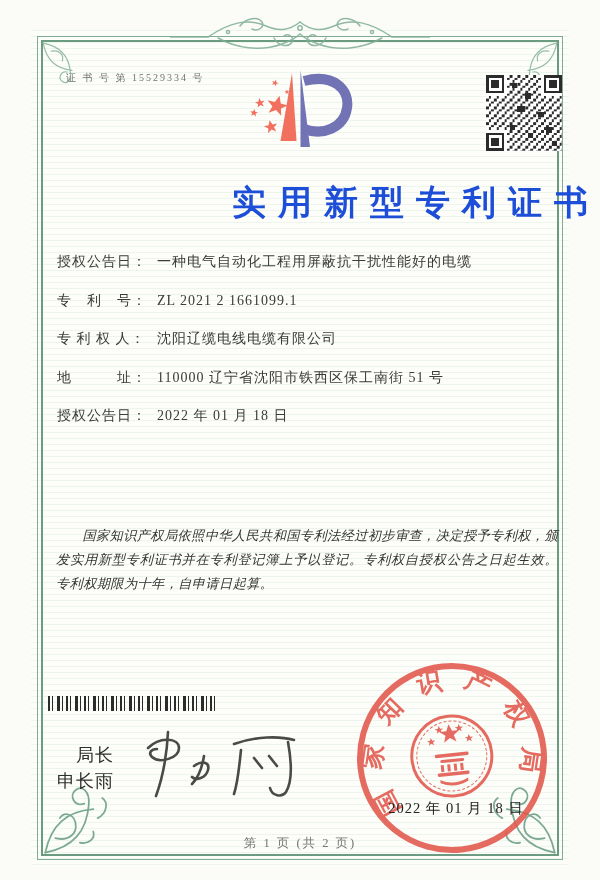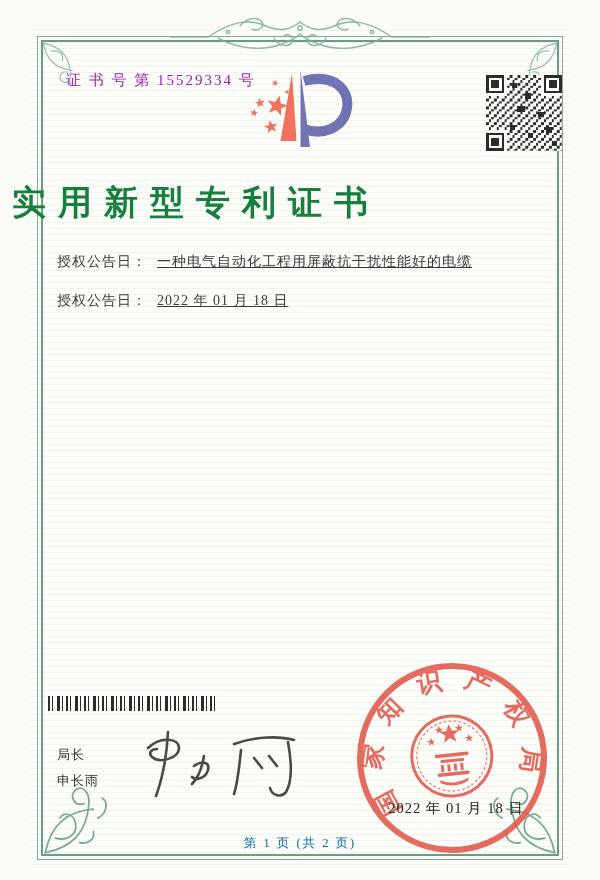--- a/index.html
+++ b/index.html
@@ -21,60 +21,60 @@
     position:absolute;left:37px;top:36px;right:37px;bottom:20px;
     border:1px solid #82ab93;pointer-events:none;
   }
   .frame-inner{
     position:absolute;left:41px;top:40px;right:41px;bottom:24px;
     border:2px solid #6b9c82;pointer-events:none;
   }
   .ornament{position:absolute;pointer-events:none;}
   .cert-no{
     position:absolute;left:66px;top:71px;
-    font-size:15px;letter-spacing:2px;color:#a21caf;
+    font-size:10px;letter-spacing:2px;color:#737373;
   }
   .logo{position:absolute;left:246px;top:70px;}
   .qr{position:absolute;left:486px;top:75px;}
   .title{
     position:absolute;left:0;right:0;top:180px;
-    text-align:left;font-size:34px;font-weight:bold;color:#15803d;
+    text-align:right;font-size:34px;font-weight:bold;color:#1d4ed8;
     letter-spacing:12px;text-indent:12px;
   }
   .fields{position:absolute;left:57px;top:251px;right:40px;font-size:14px;color:#3a3a3a;}
   .frow{margin-bottom:16.5px;line-height:22px;white-space:nowrap;}
   .frow .lab{display:inline-block;width:100px;letter-spacing:1px;vertical-align:top;}
-  .frow .val{letter-spacing:1px;text-decoration:underline;}
+  .frow .val{letter-spacing:1px;}
   .grant{display:flex;}
   .grant .g1{width:258px;white-space:nowrap;}
   .grant .g2{white-space:nowrap;}
   .paras{
     position:absolute;left:56px;top:524px;right:42px;
     font-size:13.2px;line-height:1.82;color:#333;
     font-style:italic;letter-spacing:0.4px;text-align:justify;
   }
   .paras p{margin:0;text-indent:2em;}
   .barcode{
     position:absolute;left:48px;top:696px;width:170px;height:15px;
     background:repeating-linear-gradient(90deg,
       #2b2b2b 0 2px, transparent 2px 4px,
       #2b2b2b 4px 5px, transparent 5px 9px,
       #2b2b2b 9px 12px, transparent 12px 14px,
       #2b2b2b 14px 15px, transparent 15px 18px);
   }
-  .signer{position:absolute;left:57px;top:742px;font-size:13px;color:#2e2e2e;line-height:26px;letter-spacing:1px;}
+  .signer{position:absolute;left:57px;top:742px;font-size:18px;color:#2e2e2e;line-height:26px;letter-spacing:1px;text-align:right;}
   .signature{position:absolute;left:138px;top:726px;}
   .seal{position:absolute;left:352px;top:658px;opacity:0.88;transform:rotate(-6deg);}
   .seal-date{
     position:absolute;left:356px;top:799px;width:200px;
     font-size:14.5px;color:#222;letter-spacing:1px;text-align:center;
   }
   .footer{
     position:absolute;left:0;right:0;bottom:28px;text-align:center;
-    font-size:12.5px;color:#0369a1;letter-spacing:2px;
+    font-size:12.5px;color:#737373;letter-spacing:2px;
   }
 </style>
 </head>
 <body>
 
 <div class="sheet"></div>
 <div class="frame-outer"></div>
 <div class="frame-inner"></div>
 
 <svg class="ornament" style="left:170px;top:8px;" width="260" height="52" viewBox="0 0 260 52">
@@ -186,26 +186,36 @@
       <rect x="25" y="25" width="2" height="2"></rect>
   </g>
 </svg>
 
 <div class="title">实用新型专利证书</div>
 
 <div class="fields">
   <div class="frow">
     <span class="lab">授权公告日：</span><span class="val">一种电气自动化工程用屏蔽抗干扰性能好的电缆</span>
   </div>
+  <div class="frow">
+    <span class="lab">专　利　号：</span><span class="val">ZL 2021 2 1661099.1</span>
+  </div>
+  <div class="frow">
+    <span class="lab">专 利 权 人：</span><span class="val">沈阳辽缆电线电缆有限公司</span>
+  </div>
+  <div class="frow">
+    <span class="lab">地　　　址：</span><span class="val">110000 辽宁省沈阳市铁西区保工南街 51 号</span>
+  </div>
   <div class="frow grant">
     <span class="g1"><span class="lab">授权公告日：</span><span class="val">2022 年 01 月 18 日</span></span>
   </div>
 </div>
 
 <div class="paras">
+  <p>国家知识产权局依照中华人民共和国专利法经过初步审查，决定授予专利权，颁发实用新型专利证书并在专利登记簿上予以登记。专利权自授权公告之日起生效。专利权期限为十年，自申请日起算。</p>
 </div>
 
 <div class="barcode"></div>
 
 <div class="signer">
   <div>局长</div>
   <div>申长雨</div>
 </div>
 
 <svg class="signature" width="190" height="85" viewBox="0 0 190 85">

